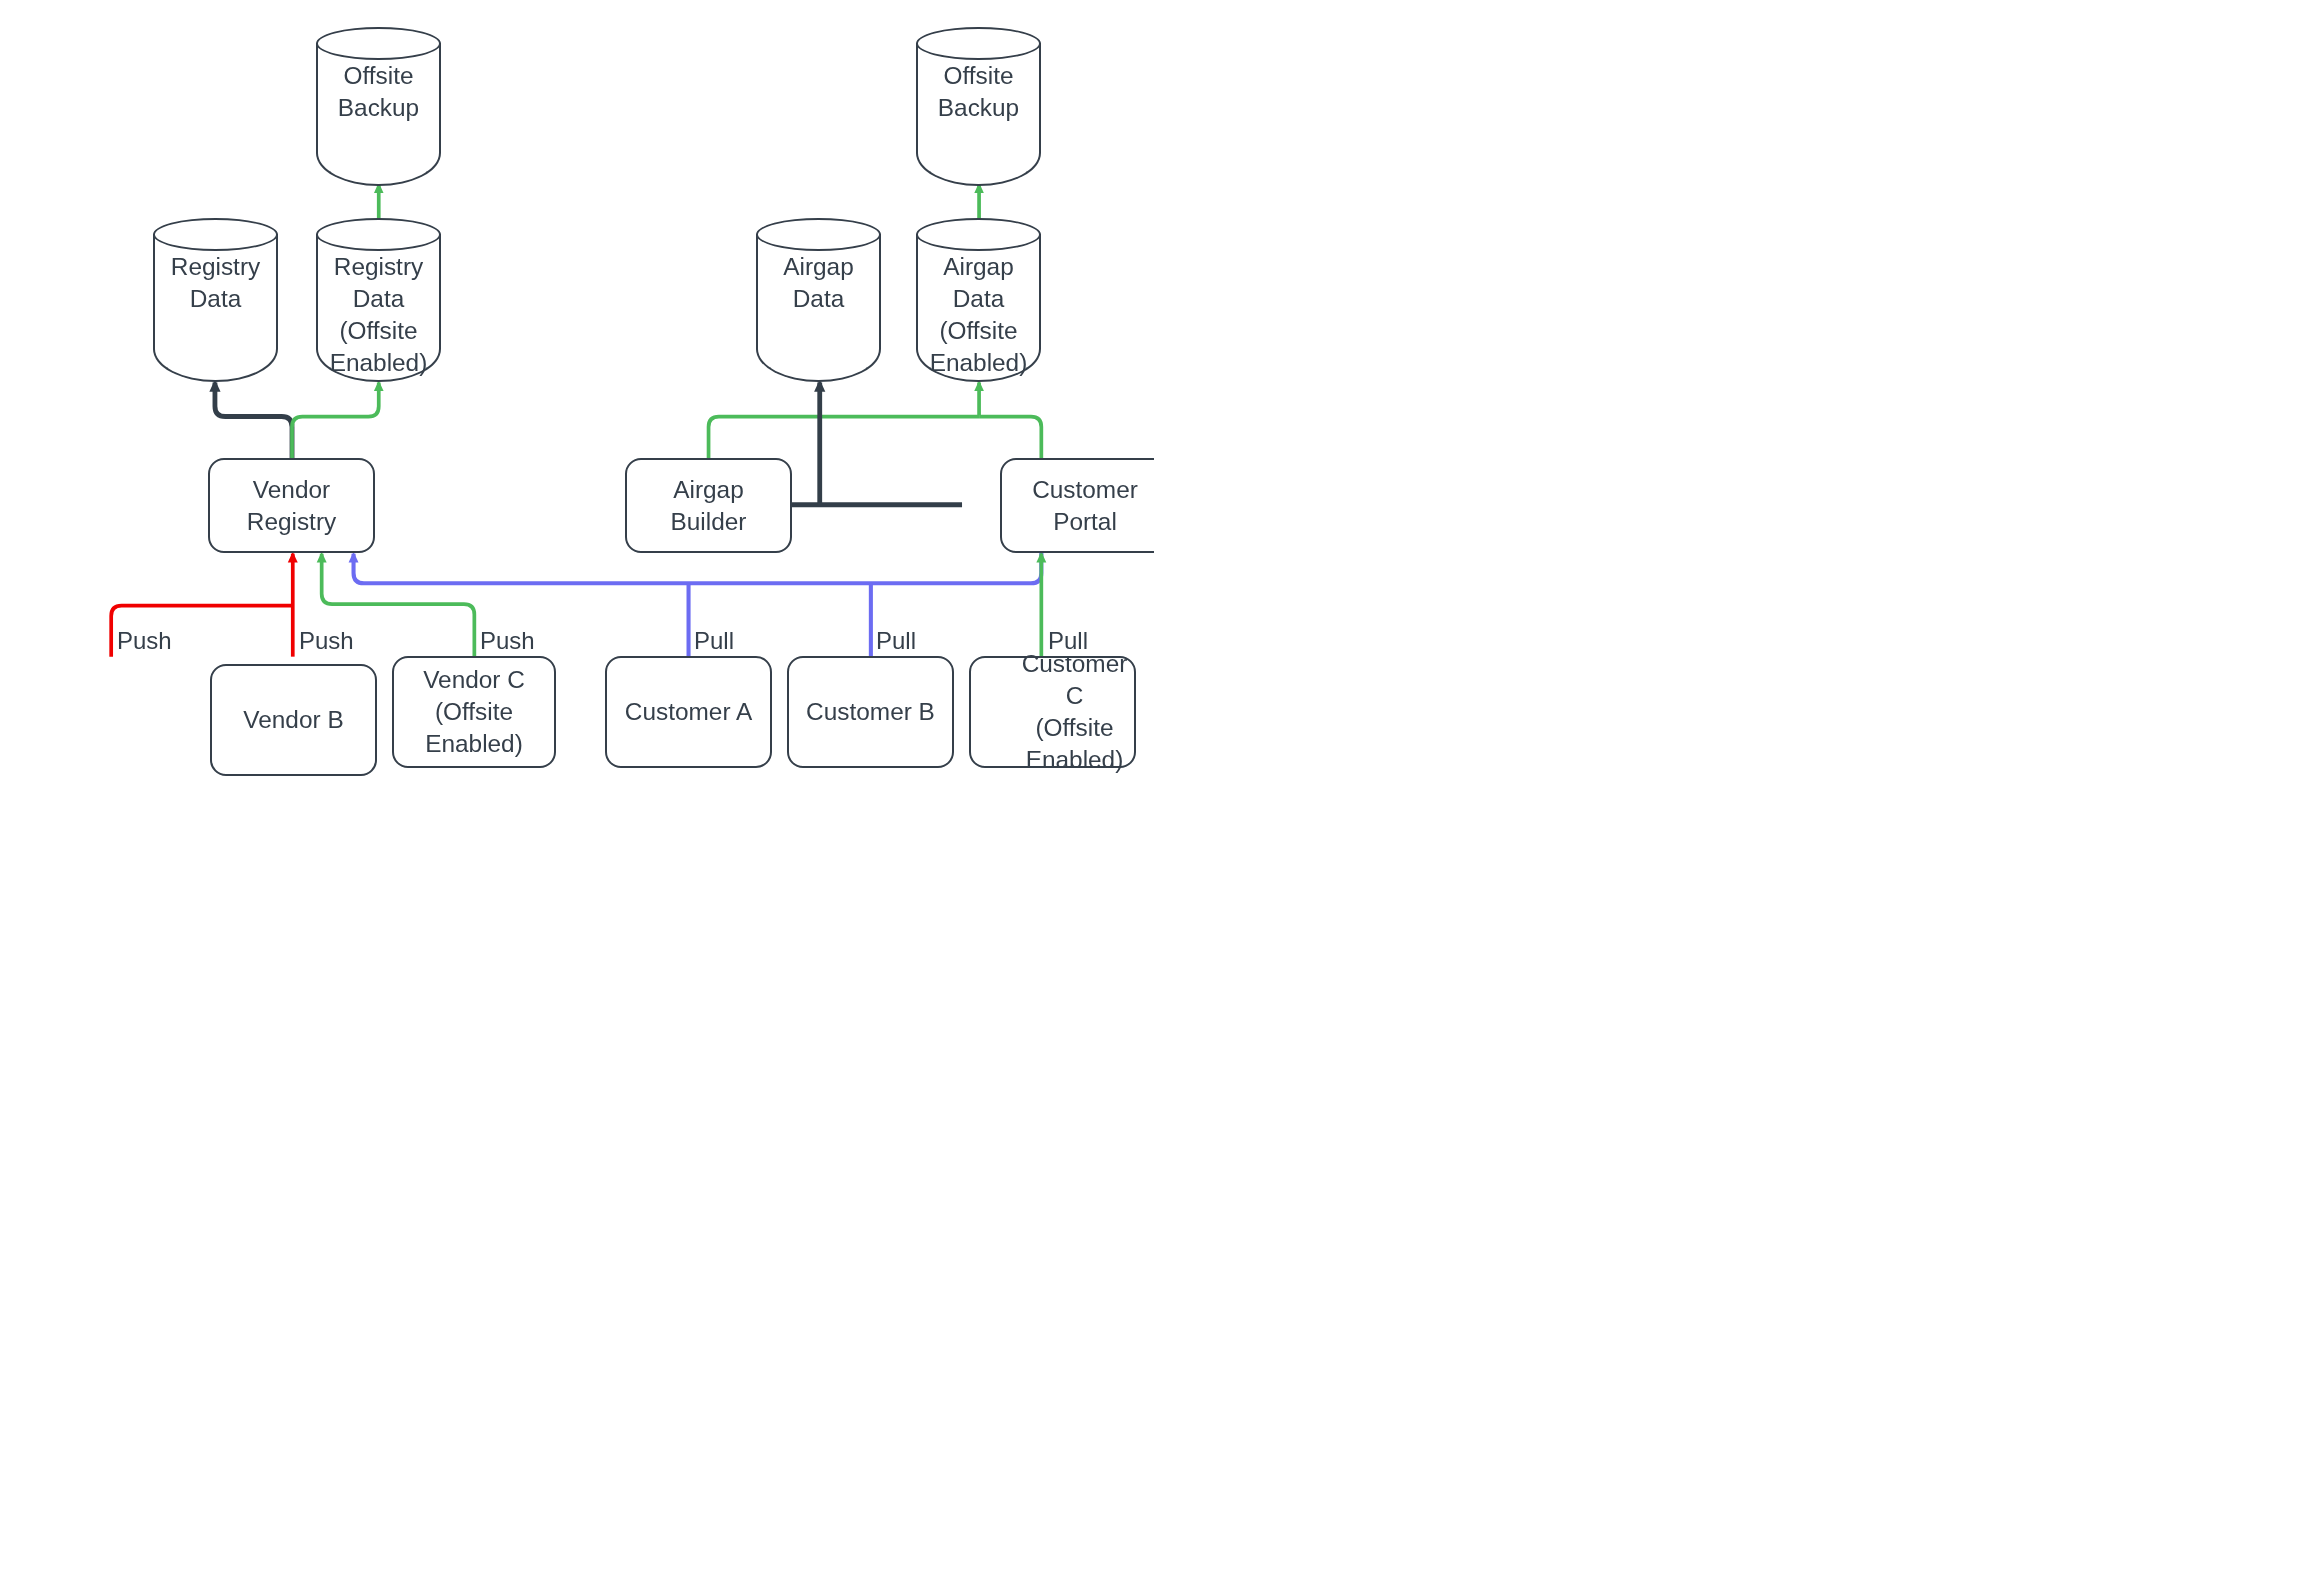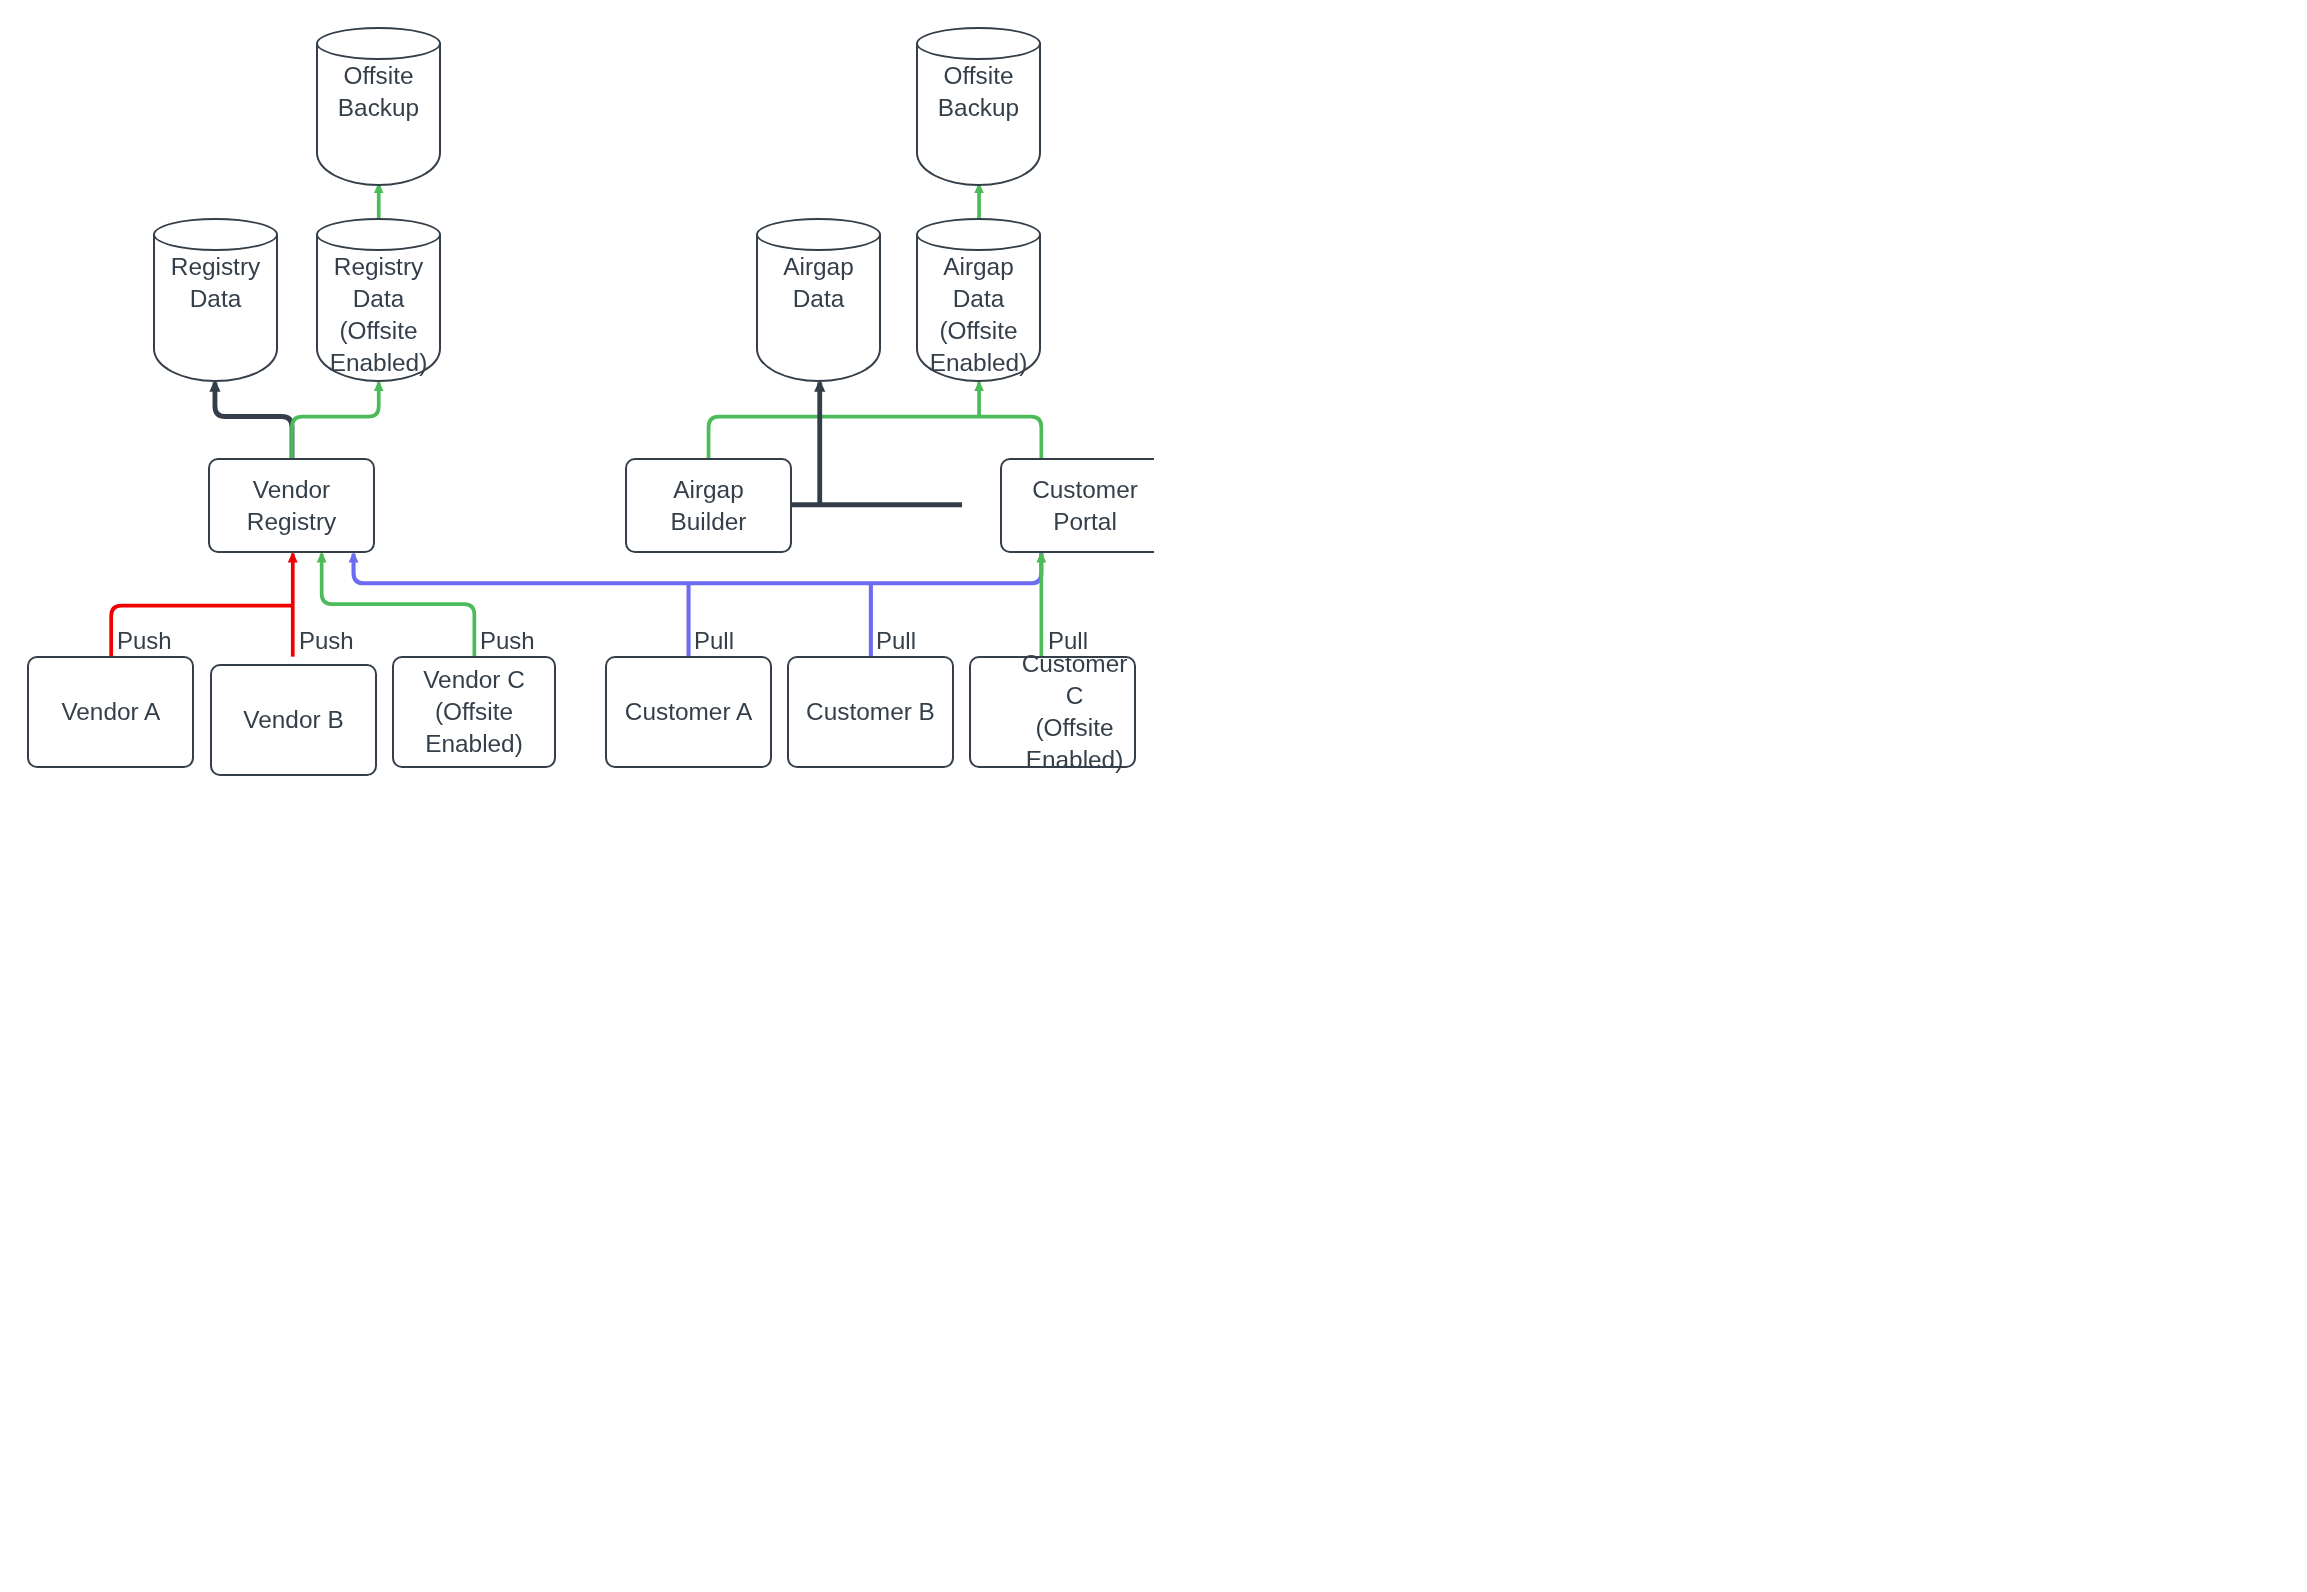--- a/index.html
+++ b/index.html
@@ -44,21 +44,21 @@
     align-items: center;
     justify-content: center;
     text-align: center;
     font-size: 24.4px;
     line-height: 32px;
     color: var(--text);
   }
   .rect {
     background: var(--bg);
     border: 2.6px solid var(--stroke);
-    border-radius: 10px;
+    border-radius: 16px;
   }
   .ln { display: block; }
 
   .cyl { background: transparent; }
   .cyl .cyl-body {
     position: absolute;
     left: 0; right: 0;
     top: 16.3px; bottom: 0;
     background: var(--bg);
     border-left: 2.6px solid var(--stroke);
@@ -218,25 +218,20 @@
     </div>
   </div>
 
   <div class="node rect" style="left:960px; top:458px; width:170px; height:95px;margin-left:40px;">
     <div>
       <span class="ln">Customer</span>
       <span class="ln">Portal</span>
     </div>
   </div>
 
-  <div class="node rect" style="left:27.4px; top:656px; width:167px; height:112px;">
-    <div>
-      <span class="ln">Vendor A</span>
-    </div>
-  </div>
 
   <div class="node rect" style="left:210px; top:656px; width:167px; height:112px;margin-top:8px;">
     <div>
       <span class="ln">Vendor B</span>
     </div>
   </div>
 
   <div class="node rect" style="left:392px; top:656px; width:164px; height:112px;">
     <div>
       <span class="ln">Vendor C</span>

